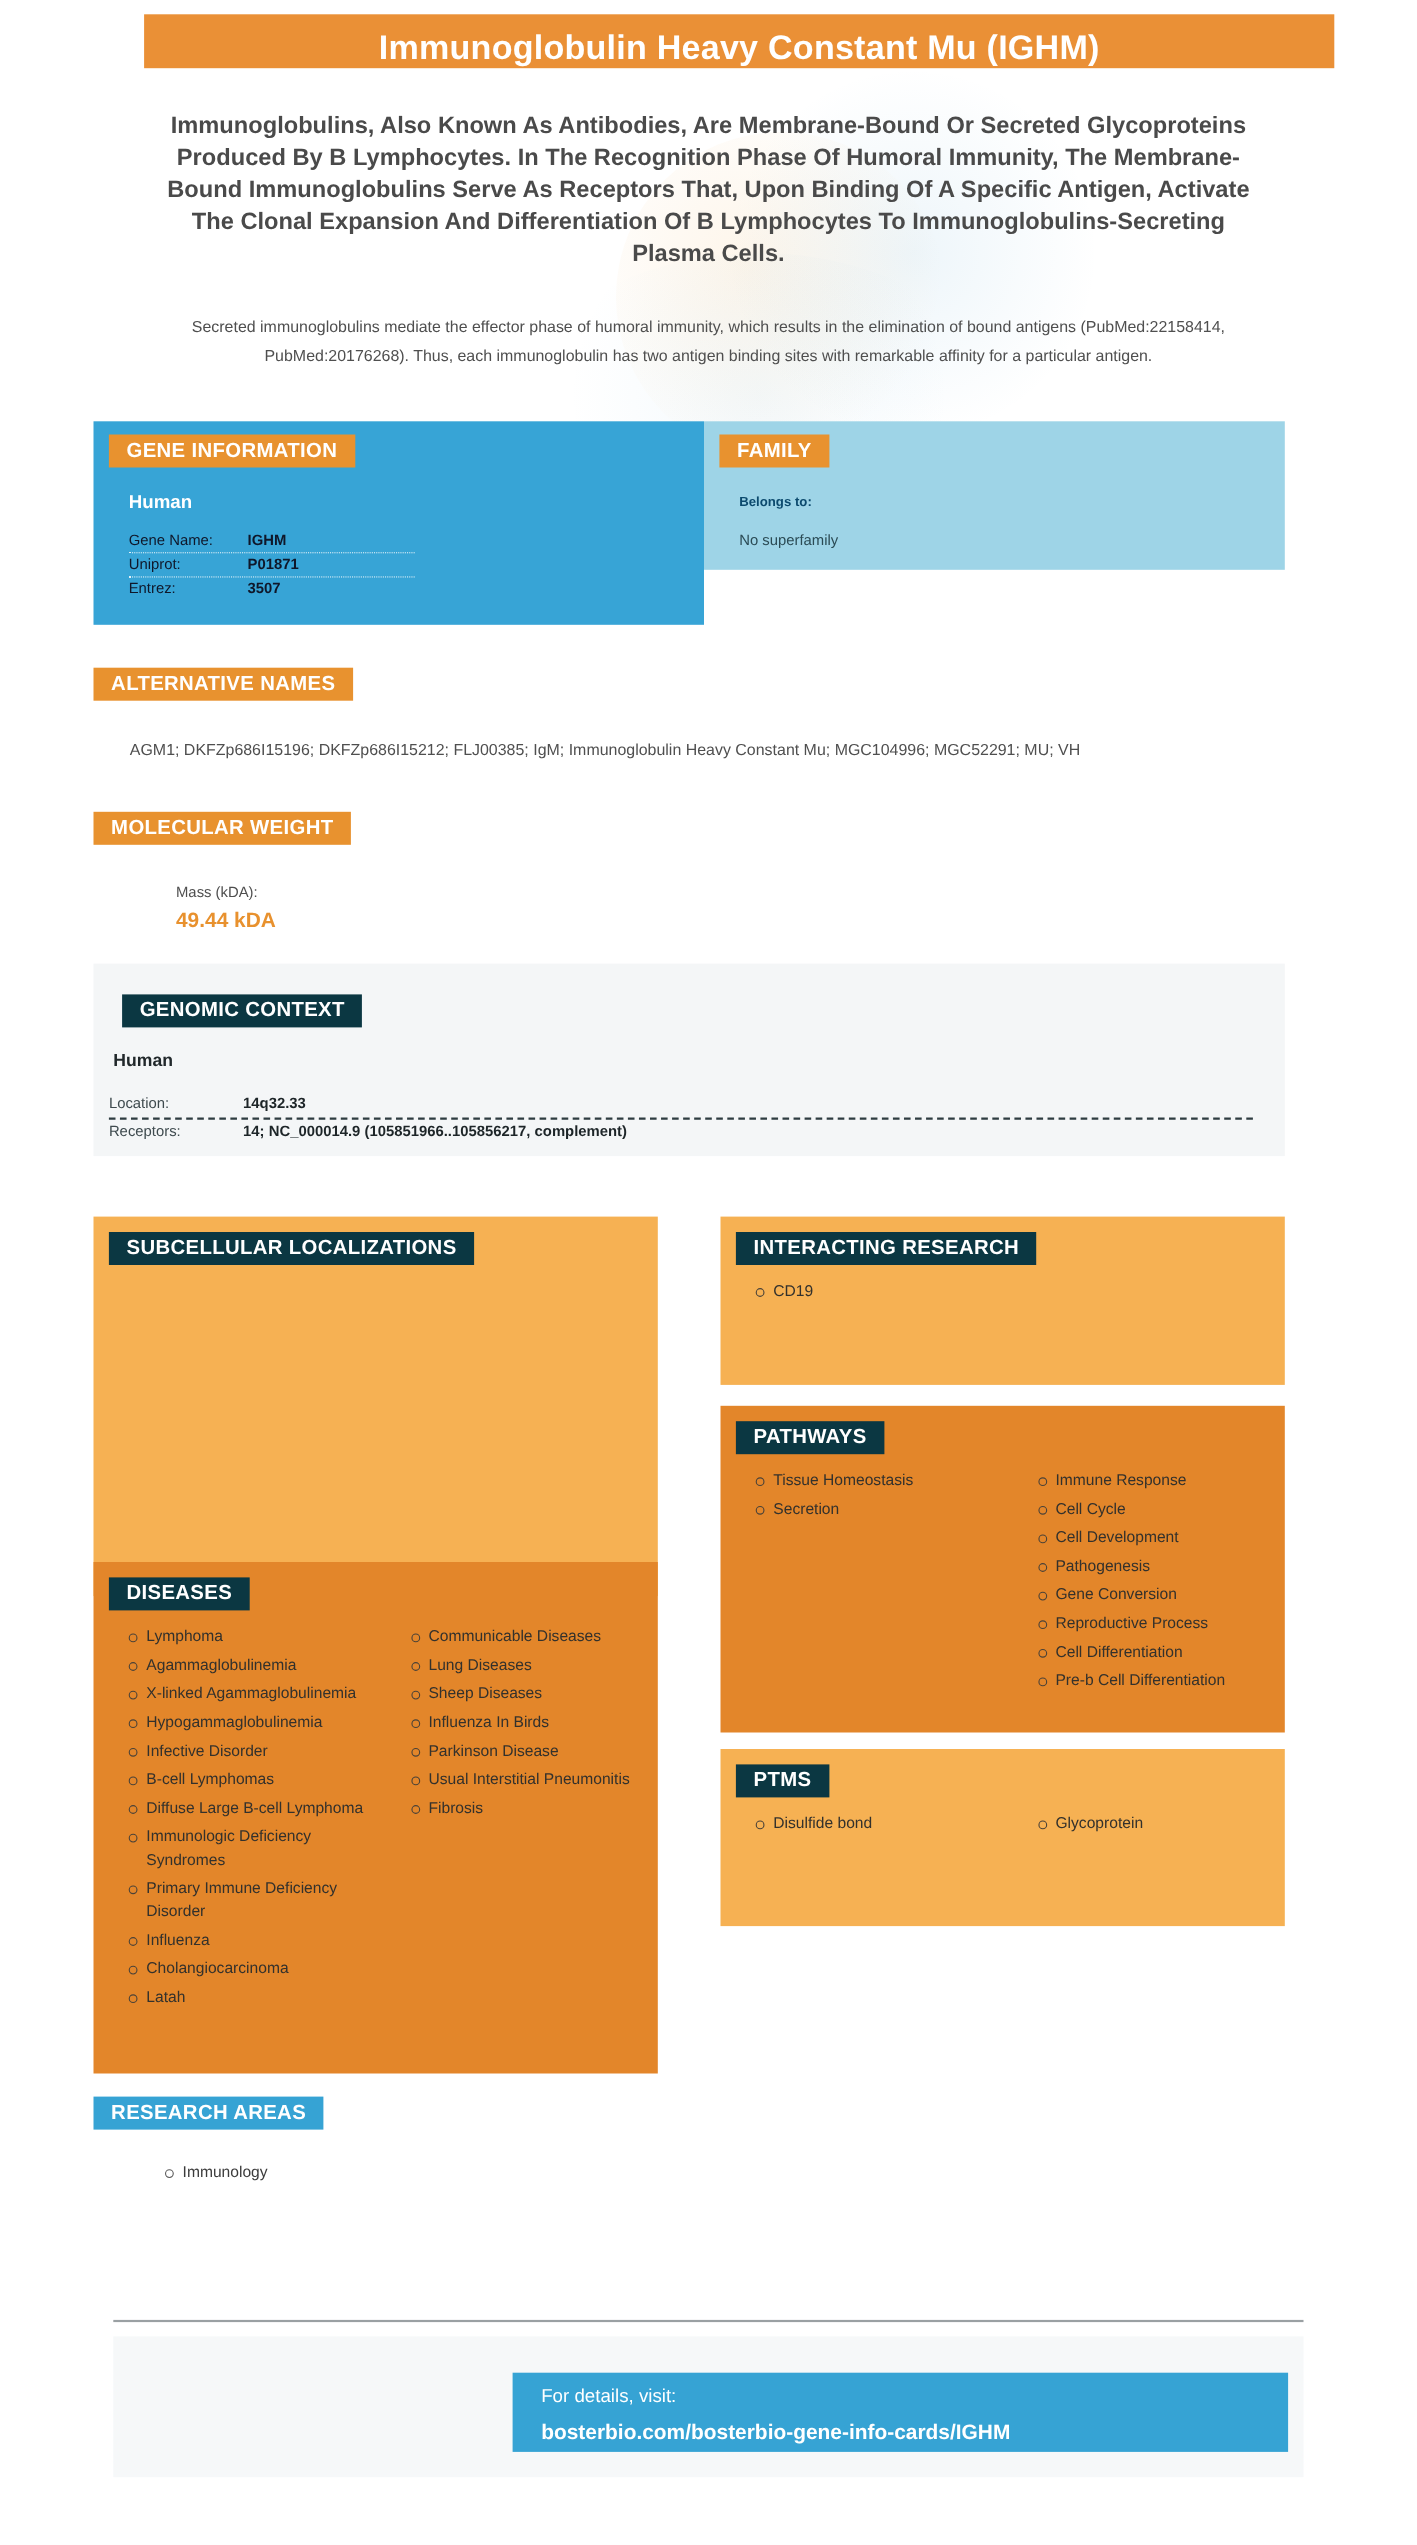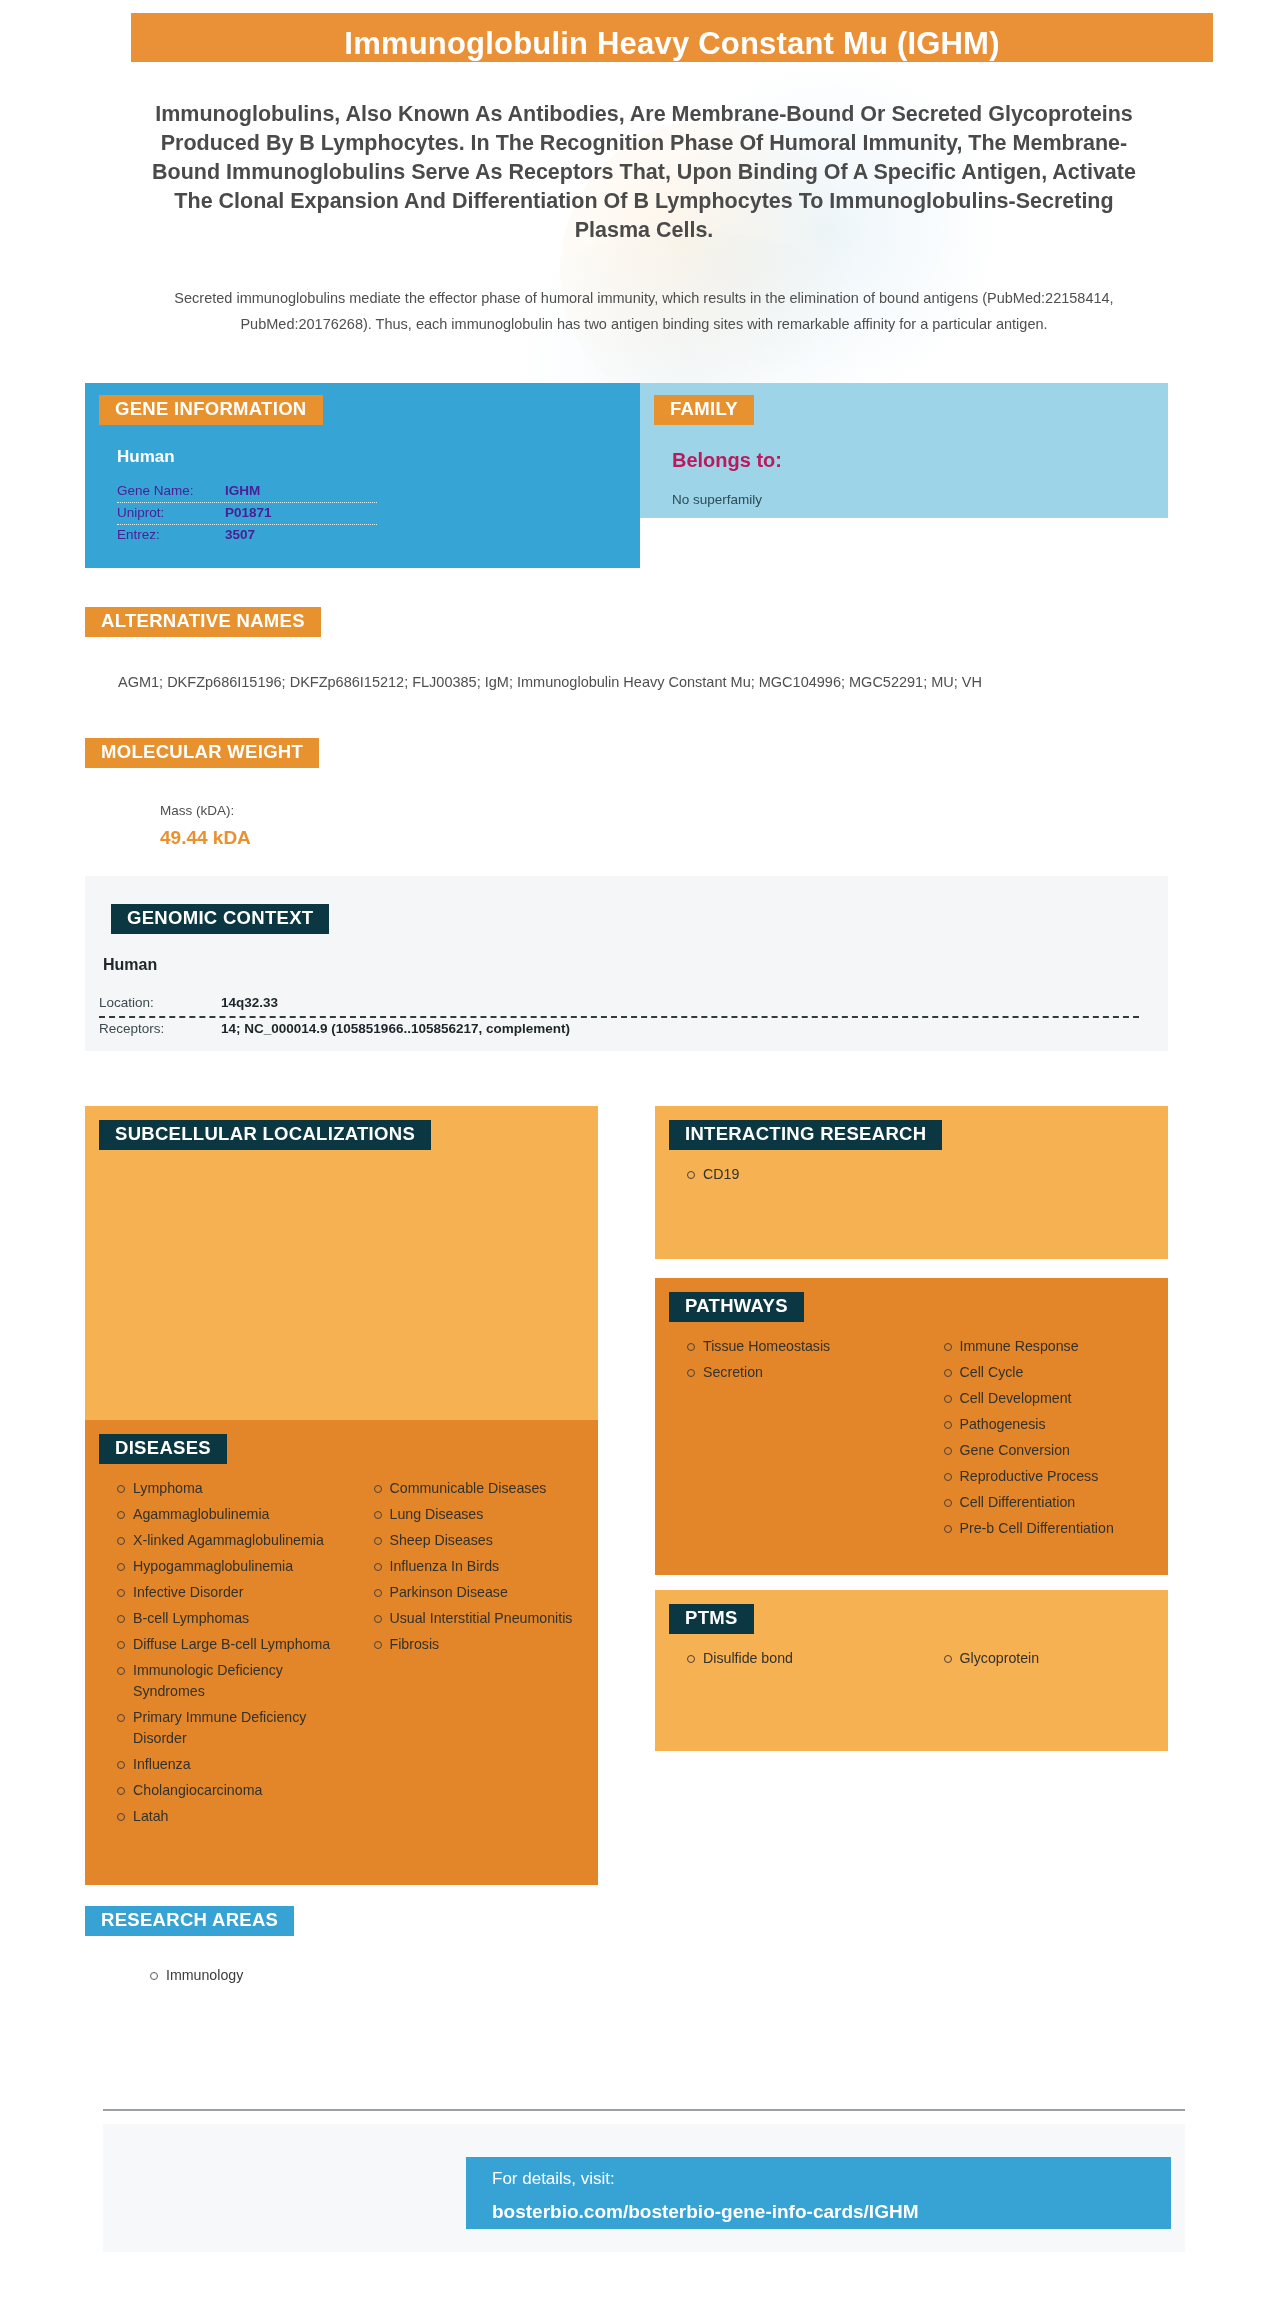--- a/index.html
+++ b/index.html
@@ -51,31 +51,31 @@
 
   
   .geneinfo{
     position:absolute;left:85px;top:383px;width:555px;height:185px;background:#37a4d6;
   }
   .geneinfo .tagwrap{padding:12px 0 0 14px;}
   .geneinfo .species{
     color:#ffffff;font-weight:bold;font-size:17px;margin:22px 0 0 32px;
   }
   .kv{margin:14px 0 0 32px;width:260px;}
-  .kvrow{display:flex;font-size:13.5px;color:#4c1d95;padding:2px 0 4px 0;}
+  .kvrow{display:flex;font-size:13.5px;color:#0f172a;padding:2px 0 4px 0;}
   .kvrow + .kvrow{border-top:1px dotted rgba(255,255,255,.85);}
   .kvrow .k{width:108px;}
   .kvrow .v{font-weight:bold;}
 
   .family{
     position:absolute;left:640px;top:383px;width:528px;height:135px;background:#9ed4e7;
   }
   .family .tagwrap{padding:12px 0 0 14px;}
   .family .belongs{
-    font-weight:bold;font-size:20px;color:#be185d;margin:24px 0 0 32px;
+    font-weight:bold;font-size:12px;color:#0c4a6e;margin:24px 0 0 32px;
   }
   .family .nosf{font-size:13.5px;color:#2b4b55;margin:20px 0 0 32px;}
 
   
   .altnames-head{position:absolute;left:85px;top:607px;}
   .altnames-body{
     position:absolute;left:118px;top:672px;width:1040px;
     font-size:14.5px;line-height:21px;color:#4f4f4f;
   }
 

